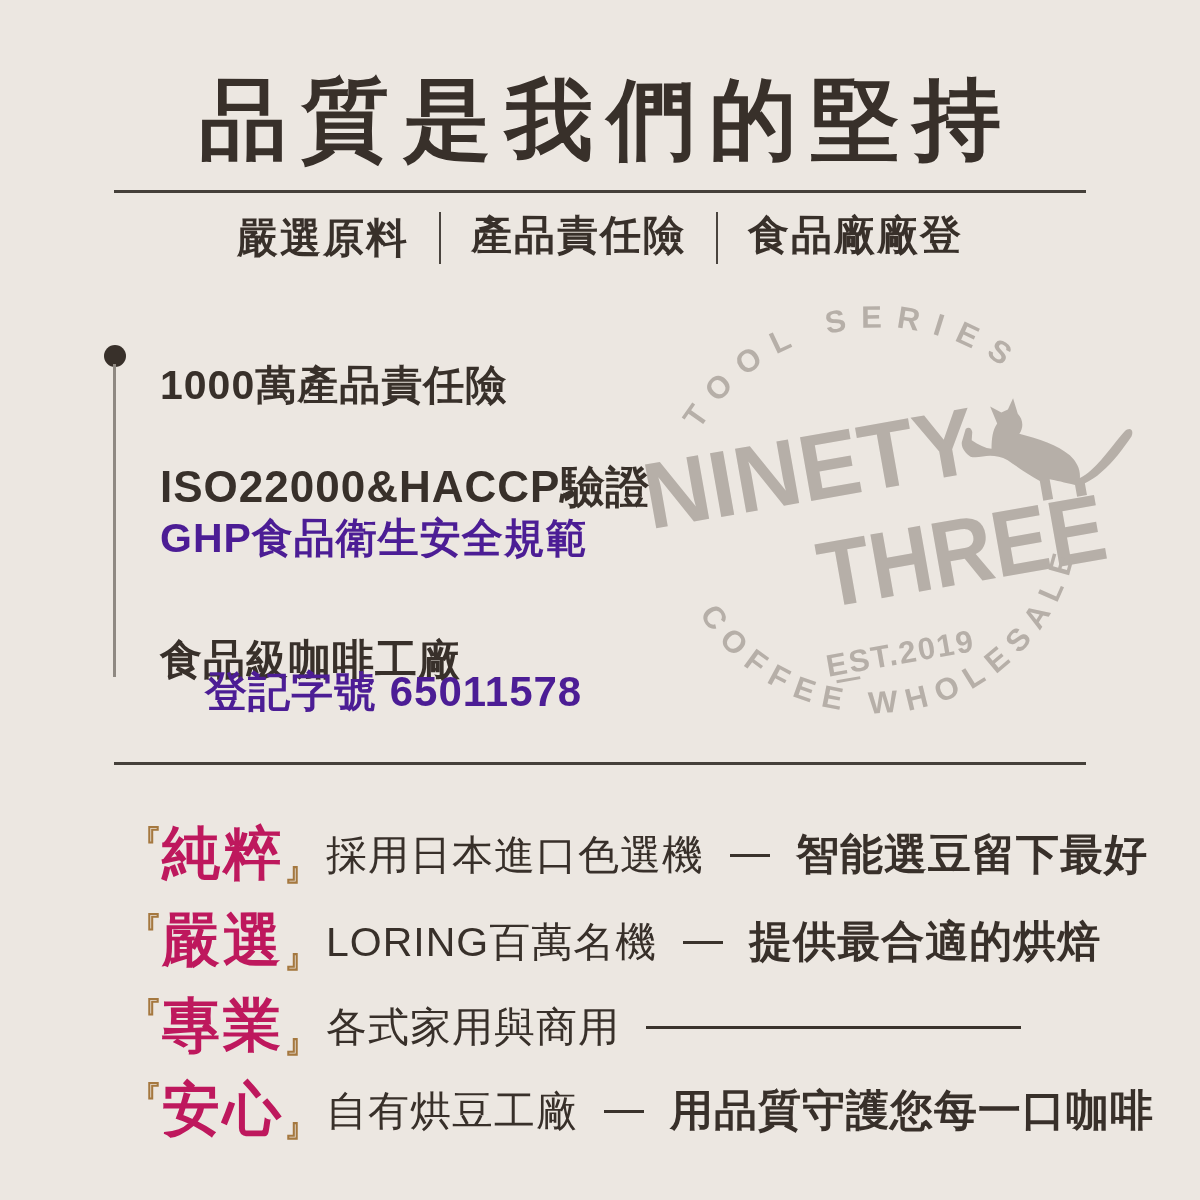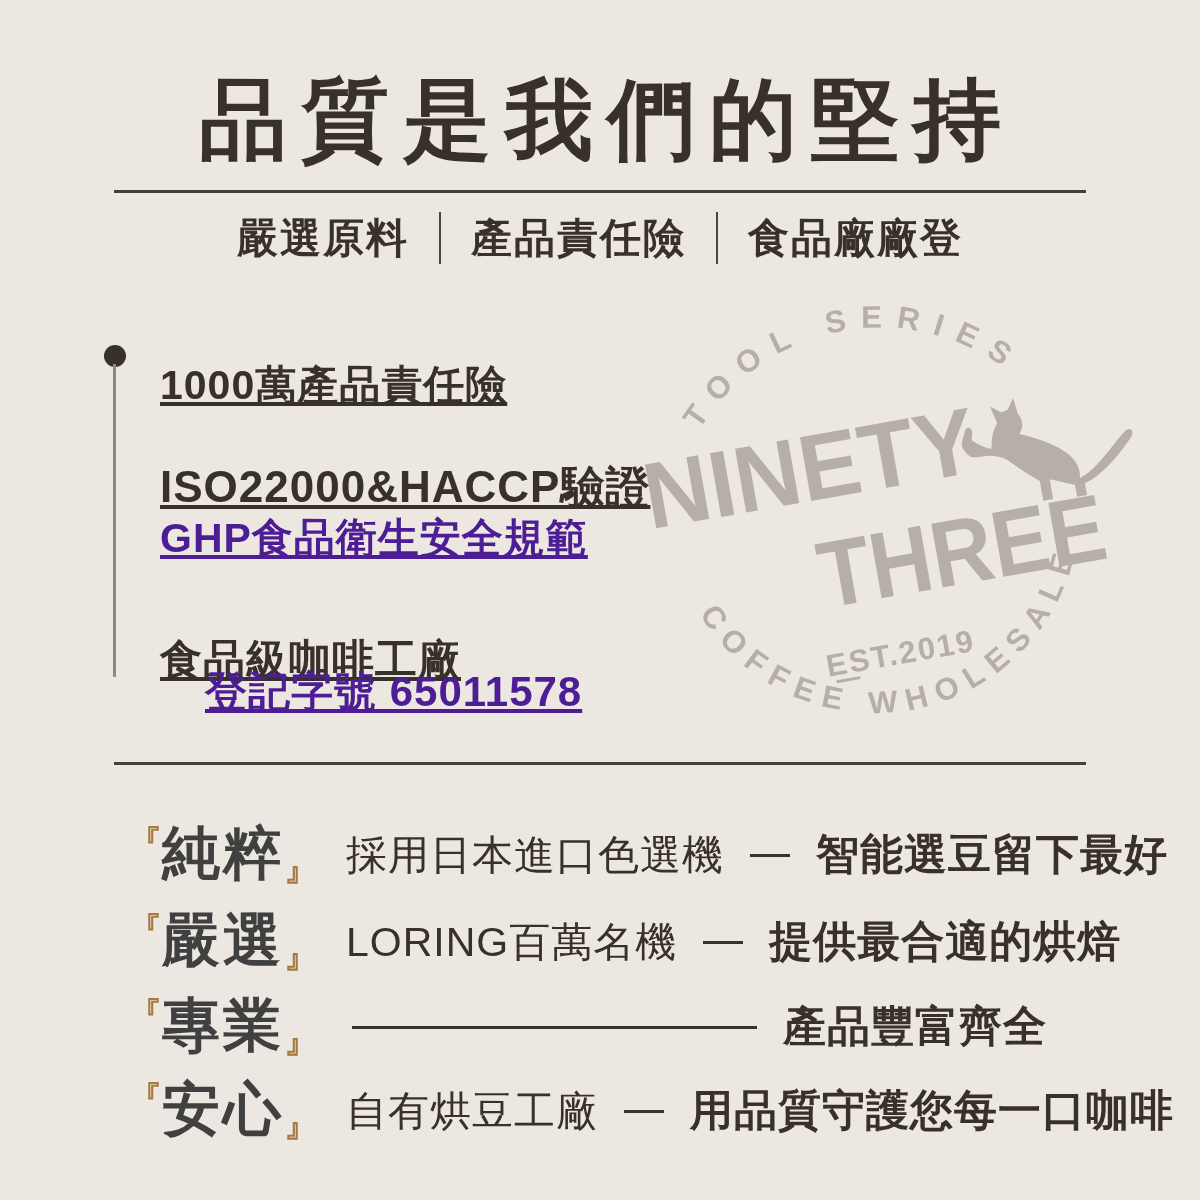--- a/index.html
+++ b/index.html
@@ -17,26 +17,26 @@
   .divider-top { top:190px; }
   .divider-mid { top:762px; }
   .badges {
     position:absolute; top:212px; left:0; width:100%;
     display:flex; justify-content:center; align-items:center;
   }
   .badge {
     font-size:41px; font-weight:700; color:#38302A; letter-spacing:2px;
     padding:0 30px; line-height:52px; white-space:nowrap;
   }
-  .badge + .badge { border-left:2px solid #4A443E; }
+  .badge + .badge { border-left:2px solid #4A443E;font-family:Liberation Mono, monospace; }
 
   
   .dot { position:absolute; left:104px; top:345px; width:22px; height:22px; border-radius:50%; background:#38302A; }
   .tline { position:absolute; left:113px; top:364px; width:3px; height:313px; background:#8F8982; }
-  .cert { position:absolute; left:160px; white-space:nowrap; font-weight:600; letter-spacing:1px;text-decoration:underline; }
+  .cert { position:absolute; left:160px; white-space:nowrap; font-weight:600; letter-spacing:1px; }
   .dark { color:#38302A; }
   .brown { color:#4c1d95; }
   .c1 { top:358px; font-size:41px; }
   .c2 { top:458px; font-size:44px; }
   .c3 { top:511px; font-size:41px; }
   .c4 { top:632px; font-size:42px; }
   .c5 { top:664px; font-size:42px;margin-left:45px; }
 
   
   .watermark { position:absolute; left:610px; top:278px; width:540px; height:470px; }
@@ -44,22 +44,22 @@
   
   .frow {
     position:absolute; left:128px; width:919px; height:66px;
     display:flex; align-items:center;
   }
   .r1 { top:822px; } .r2 { top:909px; } .r3 { top:994px; } .r4 { top:1078px; }
   .kw { display:flex; width:198px; flex:none; height:66px; }
   .br { font-size:34px; font-weight:700; color:#A5783F; line-height:1; }
   .br-open  { align-self:flex-start; margin-top:3px; }
   .br-close { align-self:flex-end; margin-bottom:3px; }
-  .kwt { font-size:58px; line-height:62px; font-weight:700; color:#404040; letter-spacing:3px; white-space:nowrap; }
-  .ftext { font-size:41px; font-weight:500; color:#38302A; letter-spacing:1px; white-space:nowrap; margin-left:20px; }
+  .kwt { font-size:58px; line-height:62px; font-weight:700; color:#be185d; letter-spacing:3px; white-space:nowrap; }
+  .ftext { font-size:41px; font-weight:500; color:#38302A; letter-spacing:1px; white-space:nowrap; margin-left:0; }
   .fdash { flex:1 1 auto; height:3px; background:#3A332C; margin:0 26px; min-width:40px; }
   .fbenefit { font-size:43px; font-weight:700; color:#38302A; letter-spacing:1px; white-space:nowrap; }
 </style>
 </head>
 <body>
 
 <div class="page">
 
   <h1 class="title">品質是我們的堅持</h1>
   <div class="divider divider-top"></div>
@@ -128,22 +128,22 @@
     <div class="fdash"></div>
     <div class="fbenefit">提供最合適的烘焙</div>
   </div>
 
   <div class="frow r3">
     <div class="kw">
       <span class="br br-open">『</span>
       <span class="kwt">專業</span>
       <span class="br br-close">』</span>
     </div>
+    <div class="ftext">各式家用與商用</div>
     <div class="fdash"></div>
-    <div class="fbenefit">產品豐富齊全</div>
   </div>
 
   <div class="frow r4">
     <div class="kw">
       <span class="br br-open">『</span>
       <span class="kwt">安心</span>
       <span class="br br-close">』</span>
     </div>
     <div class="ftext">自有烘豆工廠</div>
     <div class="fdash"></div>

